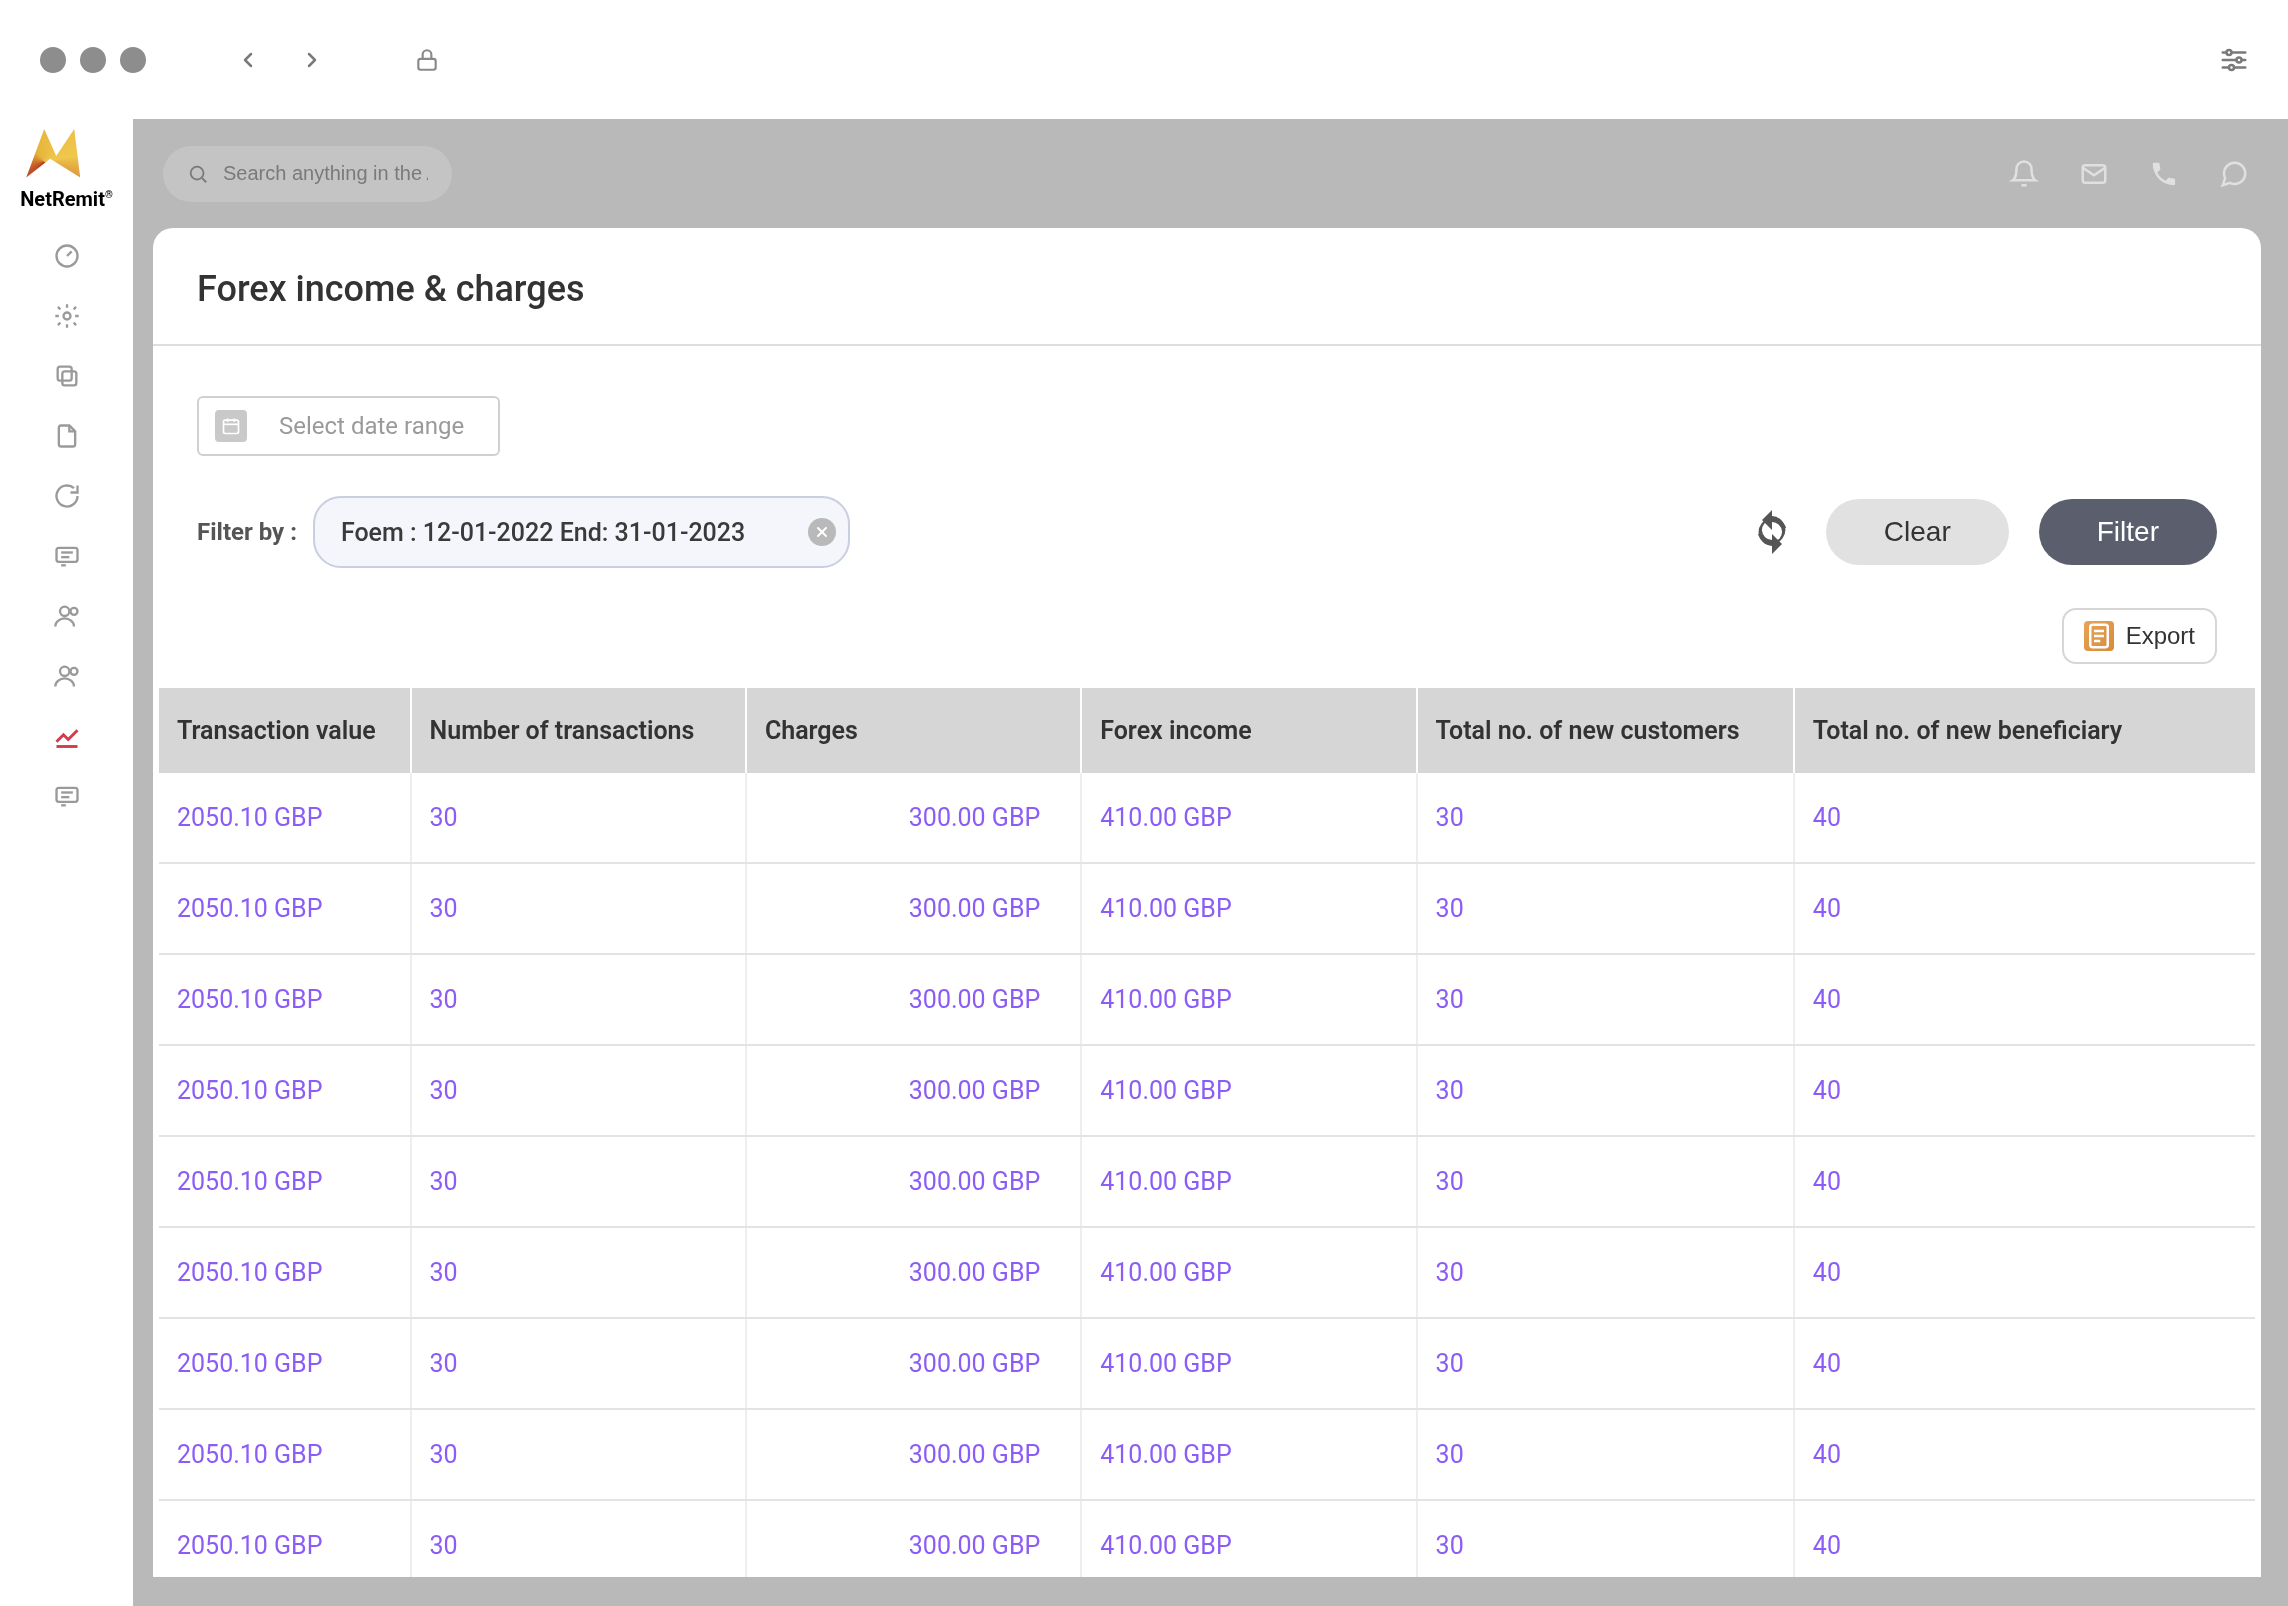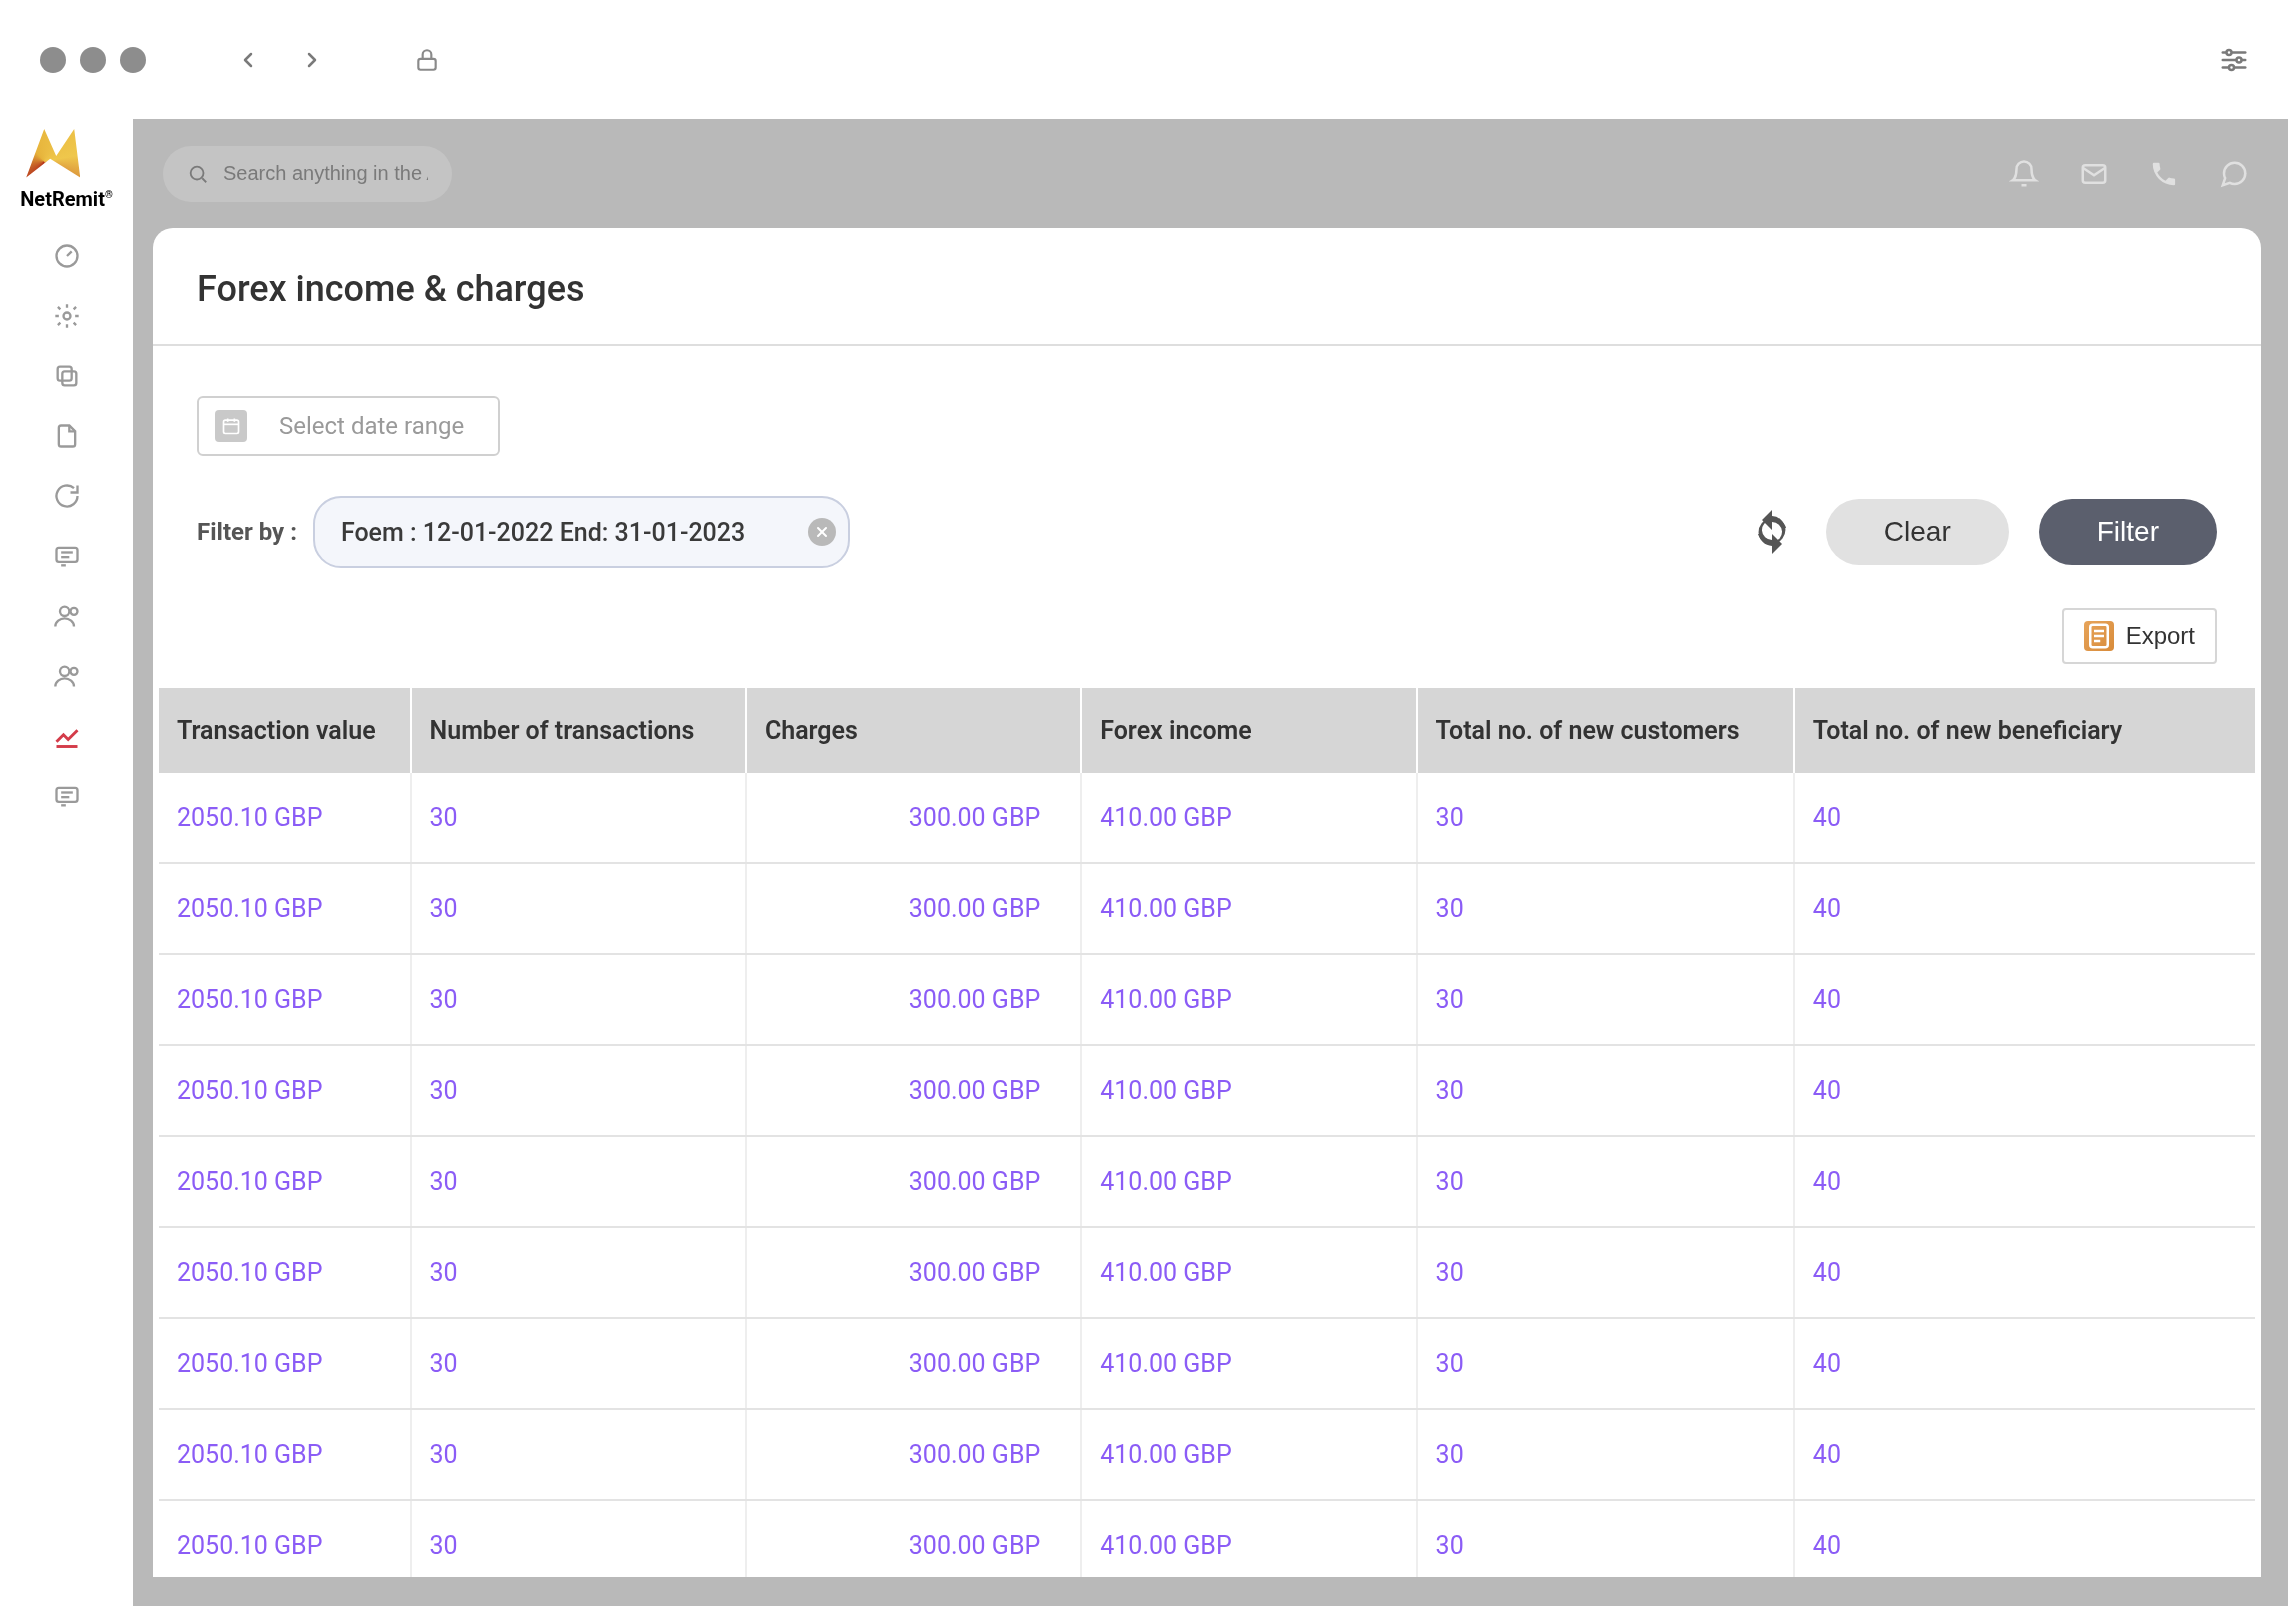--- a/index.html
+++ b/index.html
@@ -156,21 +156,21 @@
     display:flex;align-items:center;justify-content:center;
   }
   .btn-clear { background:#e1e1e1; color:#333; }
   .btn-filter { background:#5b5f6d; color:#fff; }
 
   .export-row {
     padding: 30px 44px 16px 44px;
     display:flex; justify-content:flex-end;
   }
   .export-btn {
-    height:56px; border:2px solid #d6d6d6; border-radius:4px;
+    height:56px; border:2px solid #d6d6d6; border-radius:14px;
     background:#fff; cursor:pointer;
     display:flex;align-items:center;gap:12px; padding:0 20px;
     font-size:24px; color:#333;
   }
   .export-btn .xls-icon {
     width:30px;height:30px;border-radius:4px;
     background: linear-gradient(135deg,#e7a45a,#d88b3a);
     display:flex;align-items:center;justify-content:center;color:#fff;font-size:16px;
   }
 

